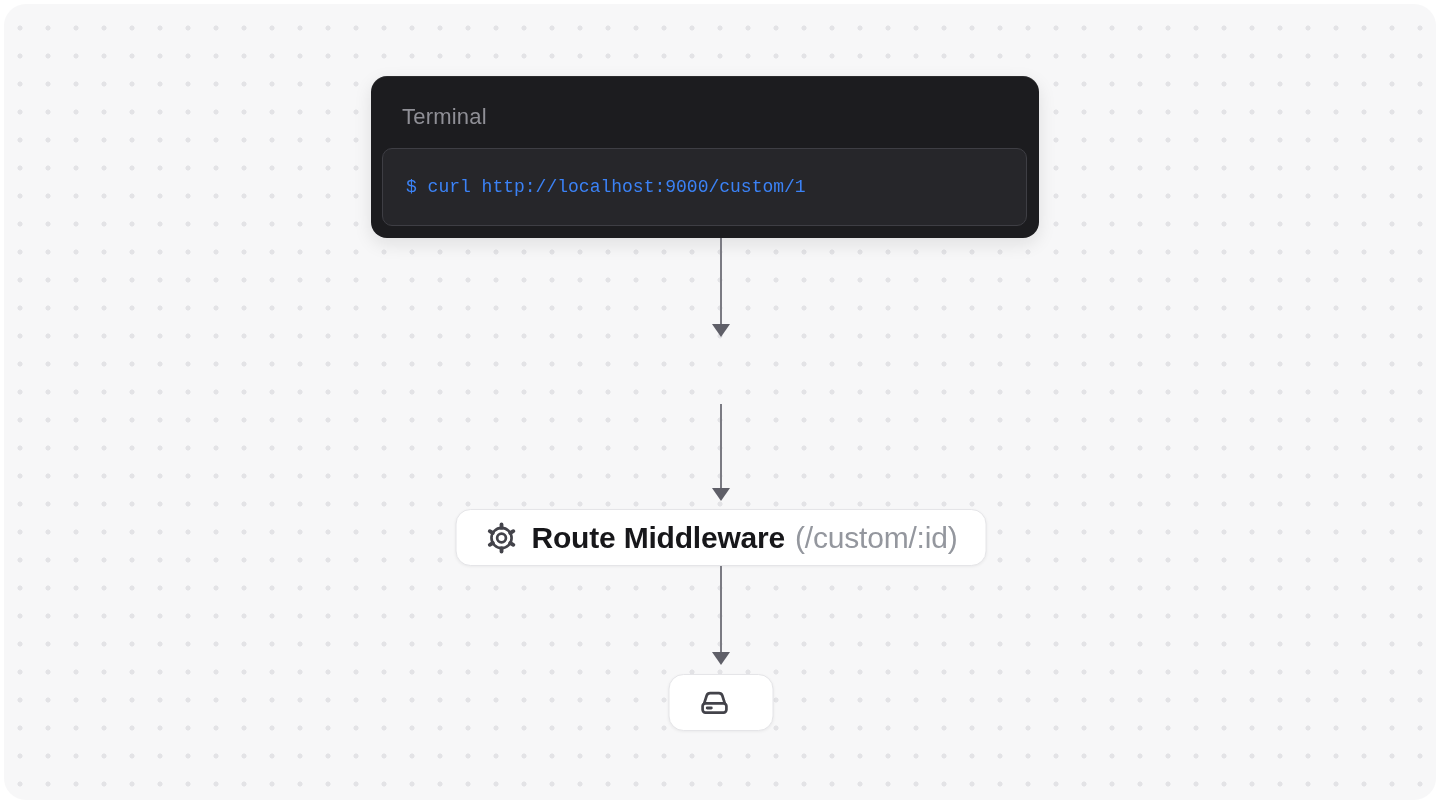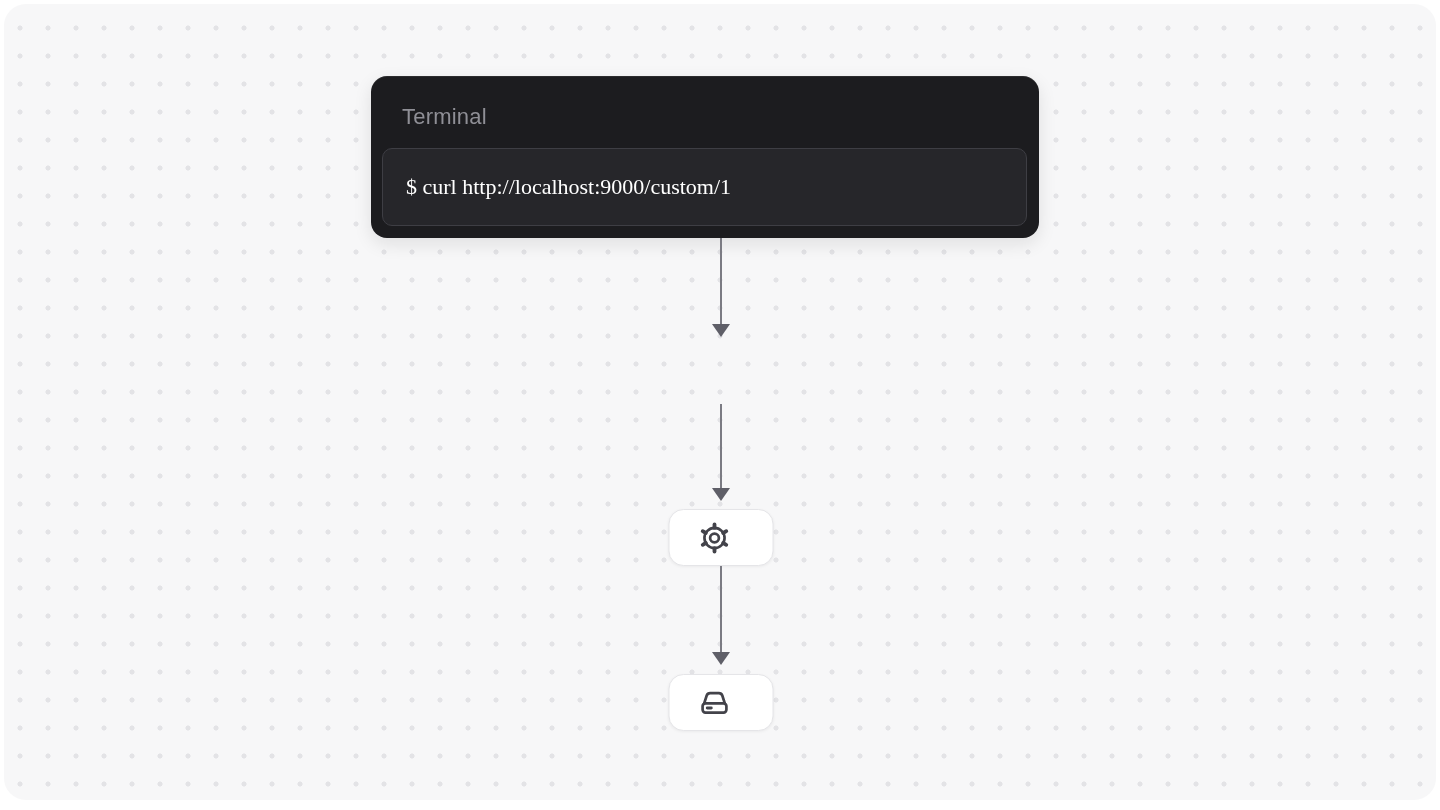--- a/index.html
+++ b/index.html
@@ -42,23 +42,23 @@
     left: 11px; right: 12px;
     top: 72px; height: 78px;
     background: #26262a;
     border: 1px solid #3e3e44;
     border-radius: 10px;
     display: flex;
     align-items: center;
     padding-left: 23px;
   }
   .terminal-cmd {
-    font-family: Liberation Serif, serif;
-    font-size: 22px;
-    color: #ffffff;
+    font-family: Liberation Mono, monospace;
+    font-size: 18px;
+    color: #3b82f6;
     white-space: pre;
   }
   
   .arrow {
     position: absolute;
     left: 717px;
     transform: translateX(-50%);
     display: flex;
     flex-direction: column;
     align-items: center;
@@ -148,20 +148,22 @@
         <g stroke-width="2.7">
           <line x1="12" y1="4.9" x2="12" y2="2.4"></line>
           <line x1="12" y1="19.1" x2="12" y2="21.6"></line>
           <line x1="18.15" y1="8.45" x2="20.31" y2="7.2"></line>
           <line x1="5.85" y1="8.45" x2="3.69" y2="7.2"></line>
           <line x1="5.85" y1="15.55" x2="3.69" y2="16.8"></line>
           <line x1="18.15" y1="15.55" x2="20.31" y2="16.8"></line>
         </g>
       </svg>
     </span>
+    <span class="node-label">Route Middleware</span>
+    <span class="node-path">(/custom/:id)</span>
   </div>
 
   <div class="arrow arrow-3">
     <div class="arrow-line"></div>
     <div class="arrow-head"></div>
   </div>
 
   <div class="node node-3">
     <span class="node-icon">
       <svg viewBox="0 0 24 24" fill="none" stroke="#43434a" stroke-linecap="round" stroke-linejoin="round">

